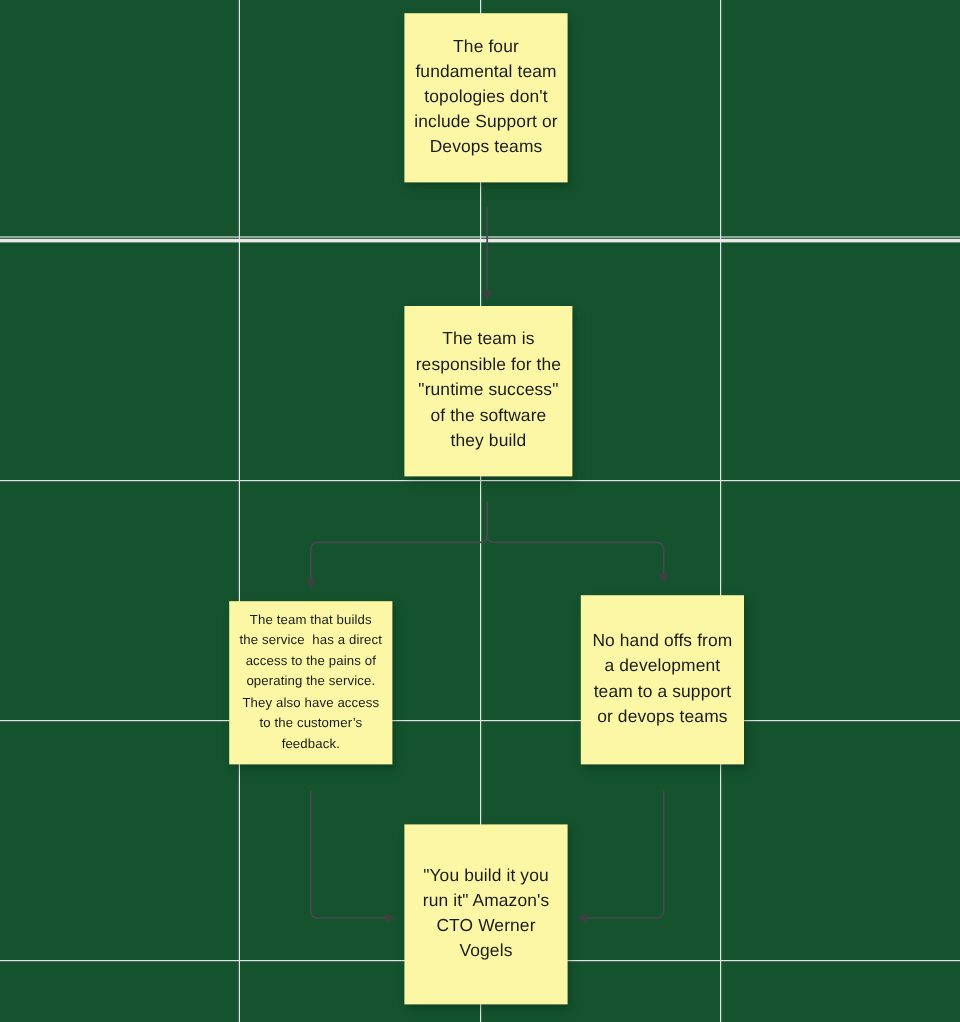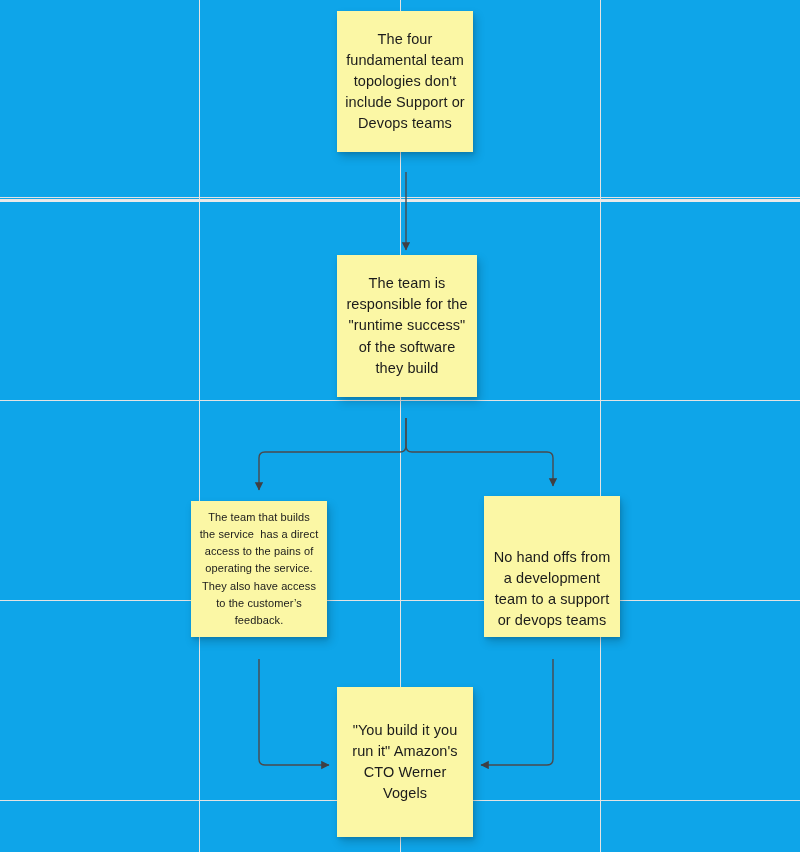--- a/index.html
+++ b/index.html
@@ -4,21 +4,21 @@
 <style>
   html, body {
     margin: 0;
     padding: 0;
     background: #f2f2f2;
   }
   #canvas {
     position: relative;
     width: 800px;
     height: 852px;
-    background: #0ea5e9;
+    background: #14532d;
     overflow: hidden;
     font-family: "Liberation Sans", sans-serif;
   }
 
   
   .grid-layer {
     position: absolute;
     inset: 0;
     pointer-events: none;
   }
@@ -99,17 +99,17 @@
       <path d="M 406 418 L 406 446 Q 406 452 400 452 L 265 452 Q 259 452 259 458 L 259 490" fill="none" stroke="#49494d" stroke-width="1.4" stroke-linecap="butt" marker-end="url(#arrowhead)"></path>
       <path d="M 406 418 L 406 446 Q 406 452 412 452 L 547 452 Q 553 452 553 458 L 553 486" fill="none" stroke="#49494d" stroke-width="1.4" stroke-linecap="butt" marker-end="url(#arrowhead)"></path>
       <path d="M 259 659 L 259 759 Q 259 765 265 765 L 329 765" fill="none" stroke="#49494d" stroke-width="1.4" stroke-linecap="butt" marker-end="url(#arrowhead)"></path>
       <path d="M 553 659 L 553 759 Q 553 765 547 765 L 481 765" fill="none" stroke="#49494d" stroke-width="1.4" stroke-linecap="butt" marker-end="url(#arrowhead)"></path>
     </svg>
 
   <div id="notes-layer">
       <div class="note size-lg" style="left: 337px; top: 11px; width: 136px; height: 141px; background: rgb(251, 247, 165);"><span class="note-text">The four fundamental team topologies don't include Support or Devops teams</span></div>
       <div class="note size-lg" style="left: 337px; top: 255px; width: 140px; height: 142px; background: rgb(251, 247, 165);"><span class="note-text">The team is responsible for the "runtime success" of the software they build</span></div>
       <div class="note size-sm" style="left: 191px; top: 501px; width: 136px; height: 136px; background: rgb(251, 247, 165); align-items: center;"><span class="note-text">The team that builds the service  has a direct access to the pains of operating the service. They also have access to the customer’s feedback.</span></div>
-      <div class="note size-lg" style="left: 484px; top: 496px; width: 136px; height: 141px; background: rgb(251, 247, 165); align-items: flex-end;"><span class="note-text">No hand offs from a development team to a support or devops teams</span></div>
+      <div class="note size-lg" style="left: 484px; top: 496px; width: 136px; height: 141px; background: rgb(251, 247, 165);"><span class="note-text">No hand offs from a development team to a support or devops teams</span></div>
       <div class="note size-lg" style="left: 337px; top: 687px; width: 136px; height: 150px; background: rgb(251, 247, 165);"><span class="note-text">"You build it you run it" Amazon's CTO Werner Vogels</span></div>
     </div>
 
 </div>
 
 </body></html>

